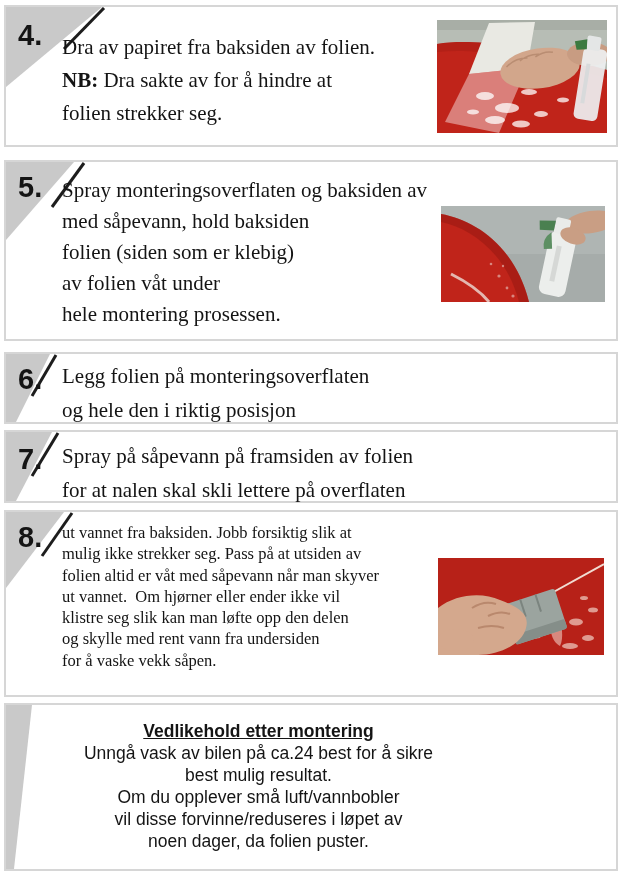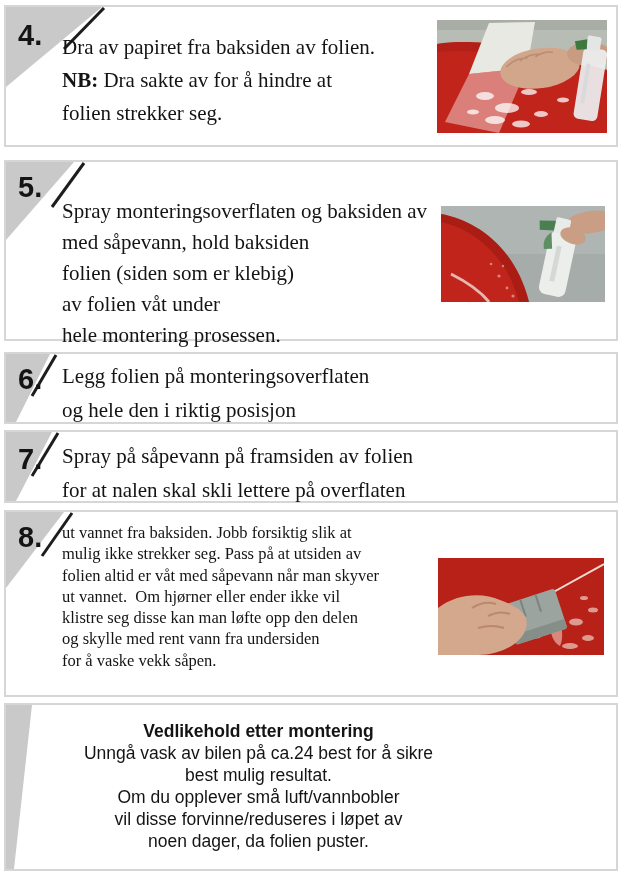--- a/index.html
+++ b/index.html
@@ -34,35 +34,35 @@
   #box6 .step-num { top:11px; }
   #box7 .step-num { top:13px; }
   #box8 .step-num { top:11px; }
 
   .step-text {
     position:absolute; left:56px; z-index:1;
     font-size:21px; line-height:33px; letter-spacing:0;
   }
   .step-text .line { white-space:pre;font-family:Liberation Serif, serif; }
   #box4 .step-text { top:24px; }
-  #box5 .step-text { top:34px; line-height:31px; }
+  #box5 .step-text { top:13px; line-height:31px; }
   #box6 .step-text { top:5px;  line-height:34px; }
   #box7 .step-text { top:7px;  line-height:34px; }
   #box8 .step-text { top:10px; font-size:16.5px; line-height:21.3px; }
 
   .photo { position:absolute; z-index:1; display:block; }
   #photo-1 { left:431px; top:13px; }
   #photo-2 { left:435px; top:44px; }
   #photo-3 { left:432px; top:46px; }
 
   .maint-text {
     position:absolute; top:15px; left:0; width:505px; z-index:1;
     text-align:center; font-size:17.5px; line-height:22px;
   }
-  .maint-title { font-weight:700; }
+  .maint-title { font-weight:700;text-decoration:underline; }
 </style>
 </head>
 <body>
 
 <div class="page">
 
   <section class="box" id="box4">
     <svg class="corner-svg" width="130" height="90">
       <polygon points="0,0 96,0 0,80" style="fill:var(--corner-gray,#c9c9c9)"></polygon>
       <line x1="98" y1="1" x2="58" y2="42" style="stroke:var(--slash-black,#1d1d1d)" stroke-width="3"></line>
@@ -170,21 +170,21 @@
     <svg class="corner-svg" width="110" height="85">
       <polygon points="0,0 58,0 0,76" style="fill:var(--corner-gray,#c9c9c9)"></polygon>
       <line x1="66" y1="1" x2="36" y2="44" style="stroke:var(--slash-black,#1d1d1d)" stroke-width="3"></line>
     </svg>
     <div class="step-num">8.</div>
     <div class="step-text">
         <div class="line">ut vannet fra baksiden. Jobb forsiktig slik at</div>
         <div class="line">mulig ikke strekker seg. Pass på at utsiden av</div>
         <div class="line">folien altid er våt med såpevann når man skyver</div>
         <div class="line">ut vannet.  Om hjørner eller ender ikke vil</div>
-        <div class="line">klistre seg disse kan man løfte opp den delen</div>
+        <div class="line">klistre seg slik kan man løfte opp den delen</div>
         <div class="line">og skylle med rent vann fra undersiden</div>
         <div class="line">for å vaske vekk såpen.</div>
       </div>
     <svg class="photo" id="photo-3" width="166" height="97" viewBox="0 0 166 97">
       <rect width="166" height="97" style="fill:var(--car-red,#c0241a)"></rect>
       <rect width="166" height="97" fill="#8f160f" opacity="0.18"></rect>
       <line x1="166" y1="6" x2="92" y2="47" stroke="#f1dcd2" stroke-width="2"></line>
       <g fill="#eab9ae" opacity="0.8">
         <path d="M116,58 C110,70 113,83 122,88 C126,80 124,66 120,58 Z" opacity="0.85"></path>
         <ellipse cx="104" cy="52" rx="6" ry="3"></ellipse>

